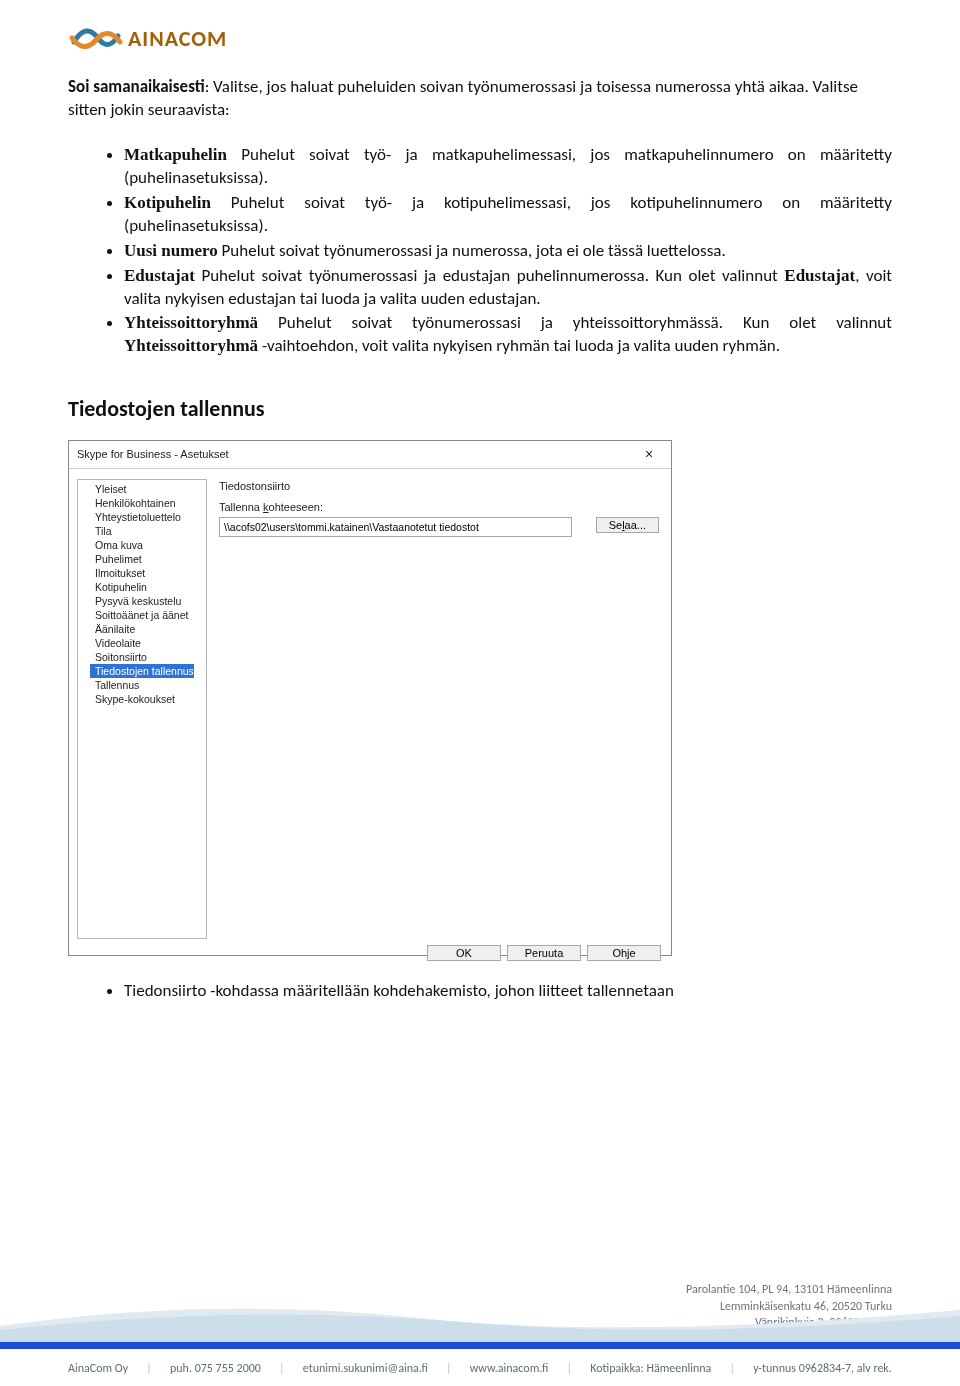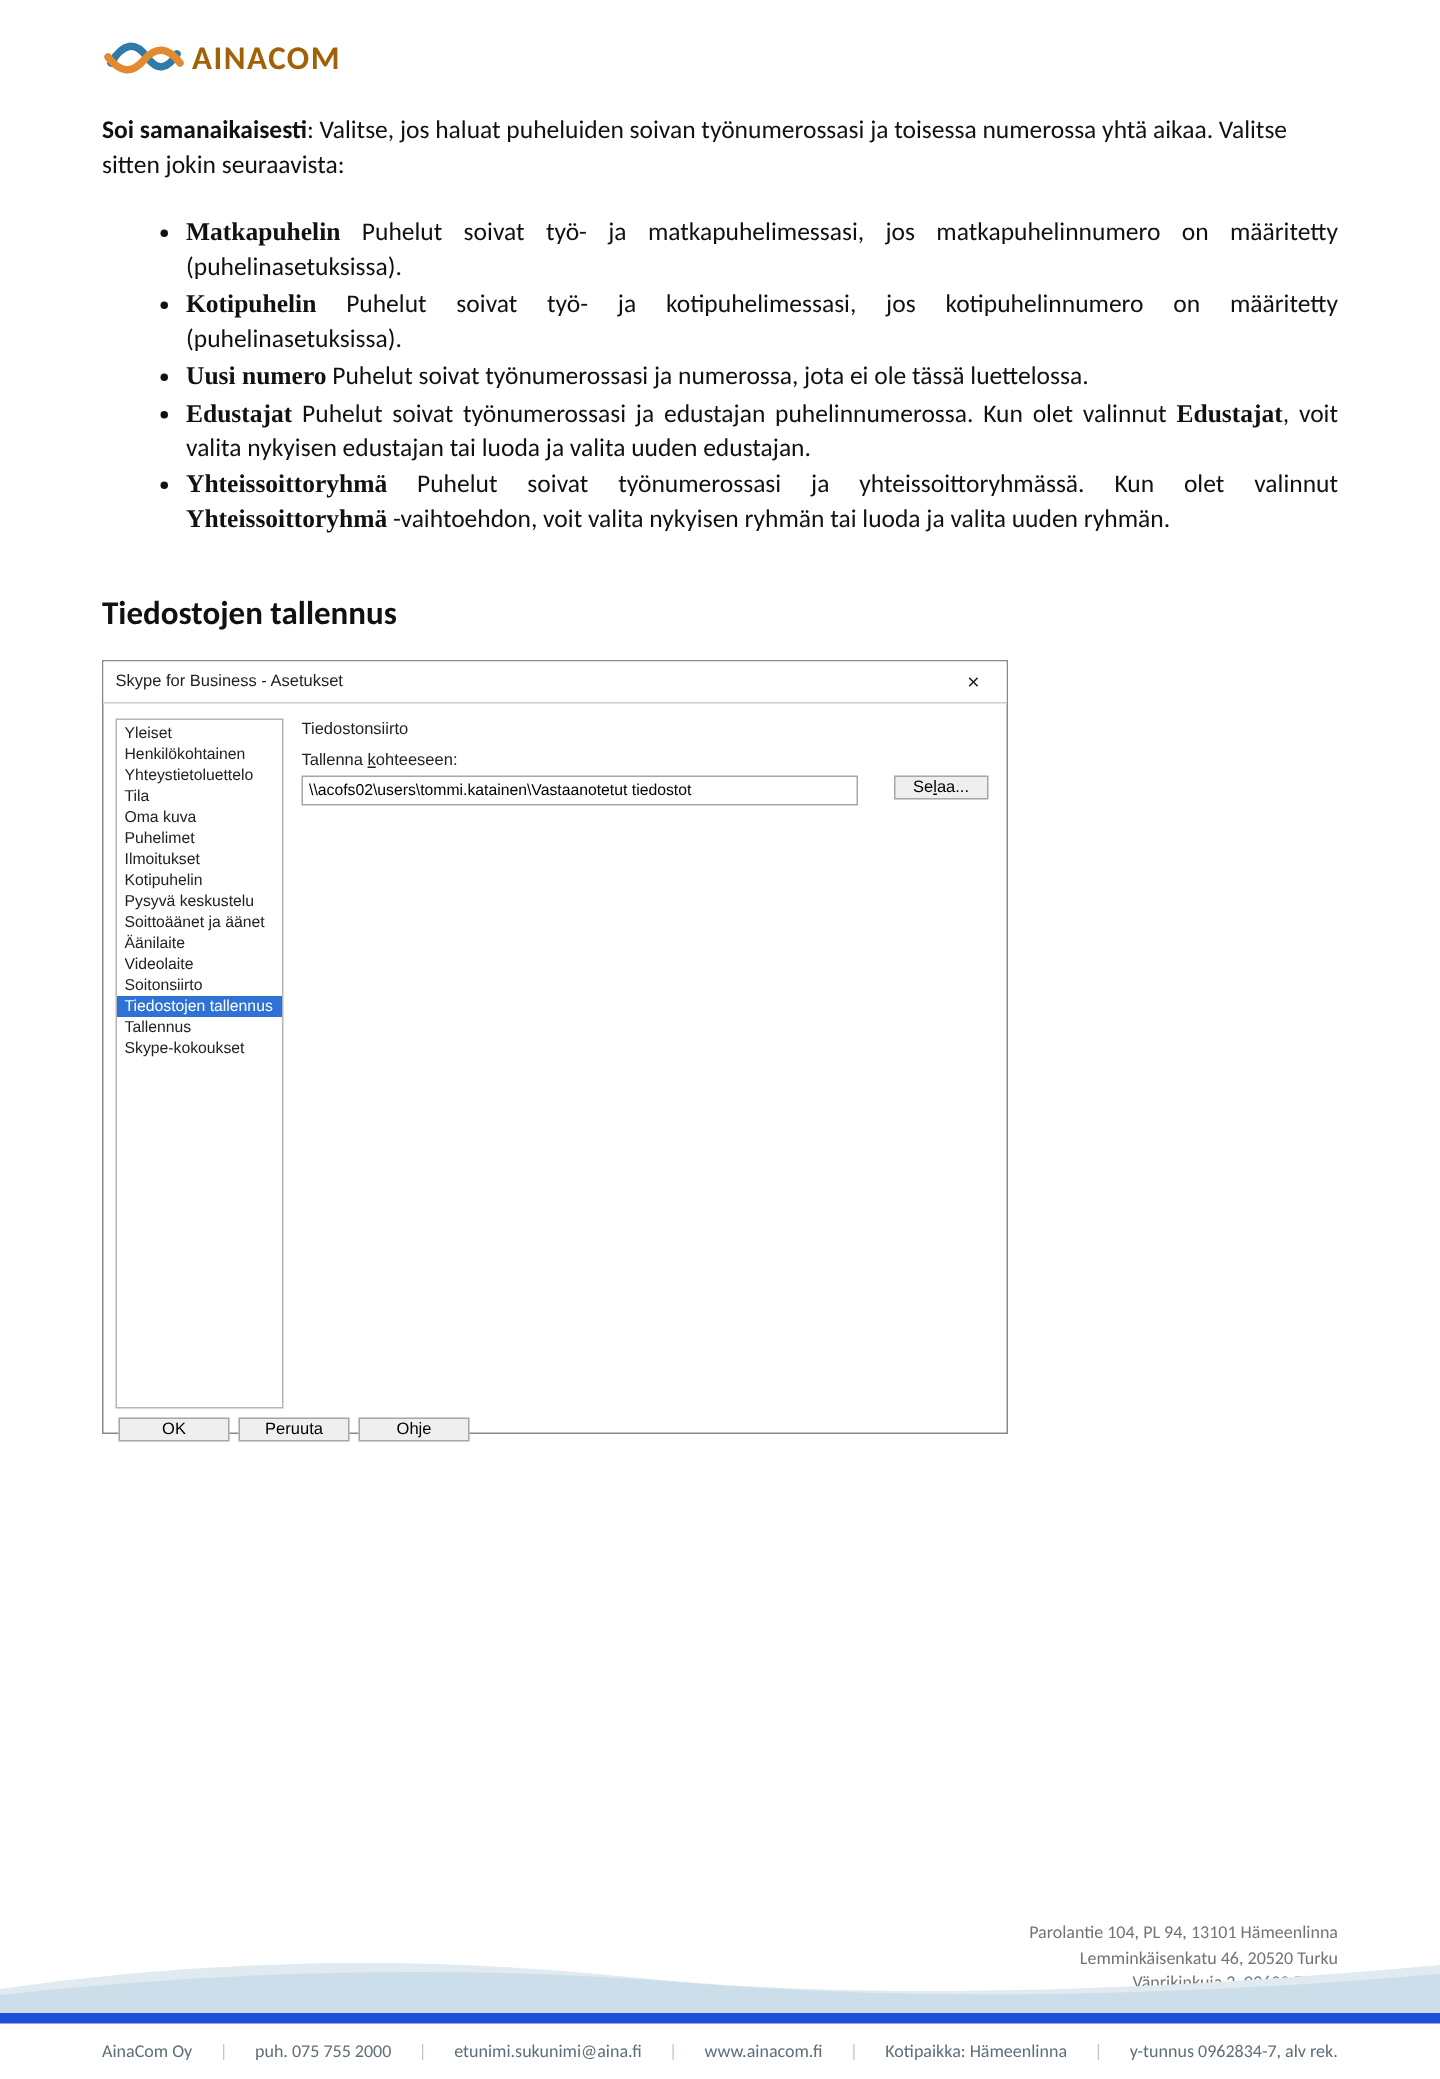--- a/index.html
+++ b/index.html
@@ -73,24 +73,24 @@
     font-size: 14px;
     line-height: 14px;
   }
   .shot-body {
     flex: 1;
     display: flex;
     border-top: 0;
     padding-top: 10px;
   }
   .shot-side {
-    width: 112px;
+    width: 130px;
     border: 1px solid #b5b5b5;
     margin-left: 8px;
-    padding: 2px 0;
+    padding: 2px 12px;
     background: #fff;
     height: 460px;
   }
   .shot-side .item {
     padding: 0 5px;
     line-height: 14px;
     font-size: 10.5px;
     white-space: nowrap;
     overflow: hidden;
   }
@@ -118,21 +118,21 @@
   .btn {
     border: 1px solid #a7a7a7;
     background: #efefef;
     padding: 1px 12px;
     font-size: 11px;
     height: 16px;
     cursor: default;
   }
   .shot-buttons {
     display: flex;
-    justify-content: flex-start;
+    justify-content: flex-end;
     gap: 6px;
     padding: 6px 10px;
   }
   .shot-buttons .btn { width: 74px; text-align: center; }
 
   .after-shot-list {
     list-style: disc;
     padding-left: 56px;
     font-size: 17px;
   }
@@ -243,20 +243,23 @@
           </div>
         </div>
       </div>
       <div class="shot-buttons">
         <button class="btn">OK</button>
         <button class="btn">Peruuta</button>
         <button class="btn">Ohje</button>
       </div>
     </div>
 
+    <ul class="after-shot-list">
+      <li>Tiedonsiirto -kohdassa määritellään kohdehakemisto, johon liitteet tallennetaan</li>
+    </ul>
   </div>
 </div>
 
 <div class="footer-addr">
   <div>Parolantie 104, PL 94, 13101 Hämeenlinna</div>
   <div>Lemminkäisenkatu 46, 20520 Turku</div>
   <div>Vänrikinkuja 2, 02600 Espoo</div>
 </div>
 
 <div class="footer-wave">

